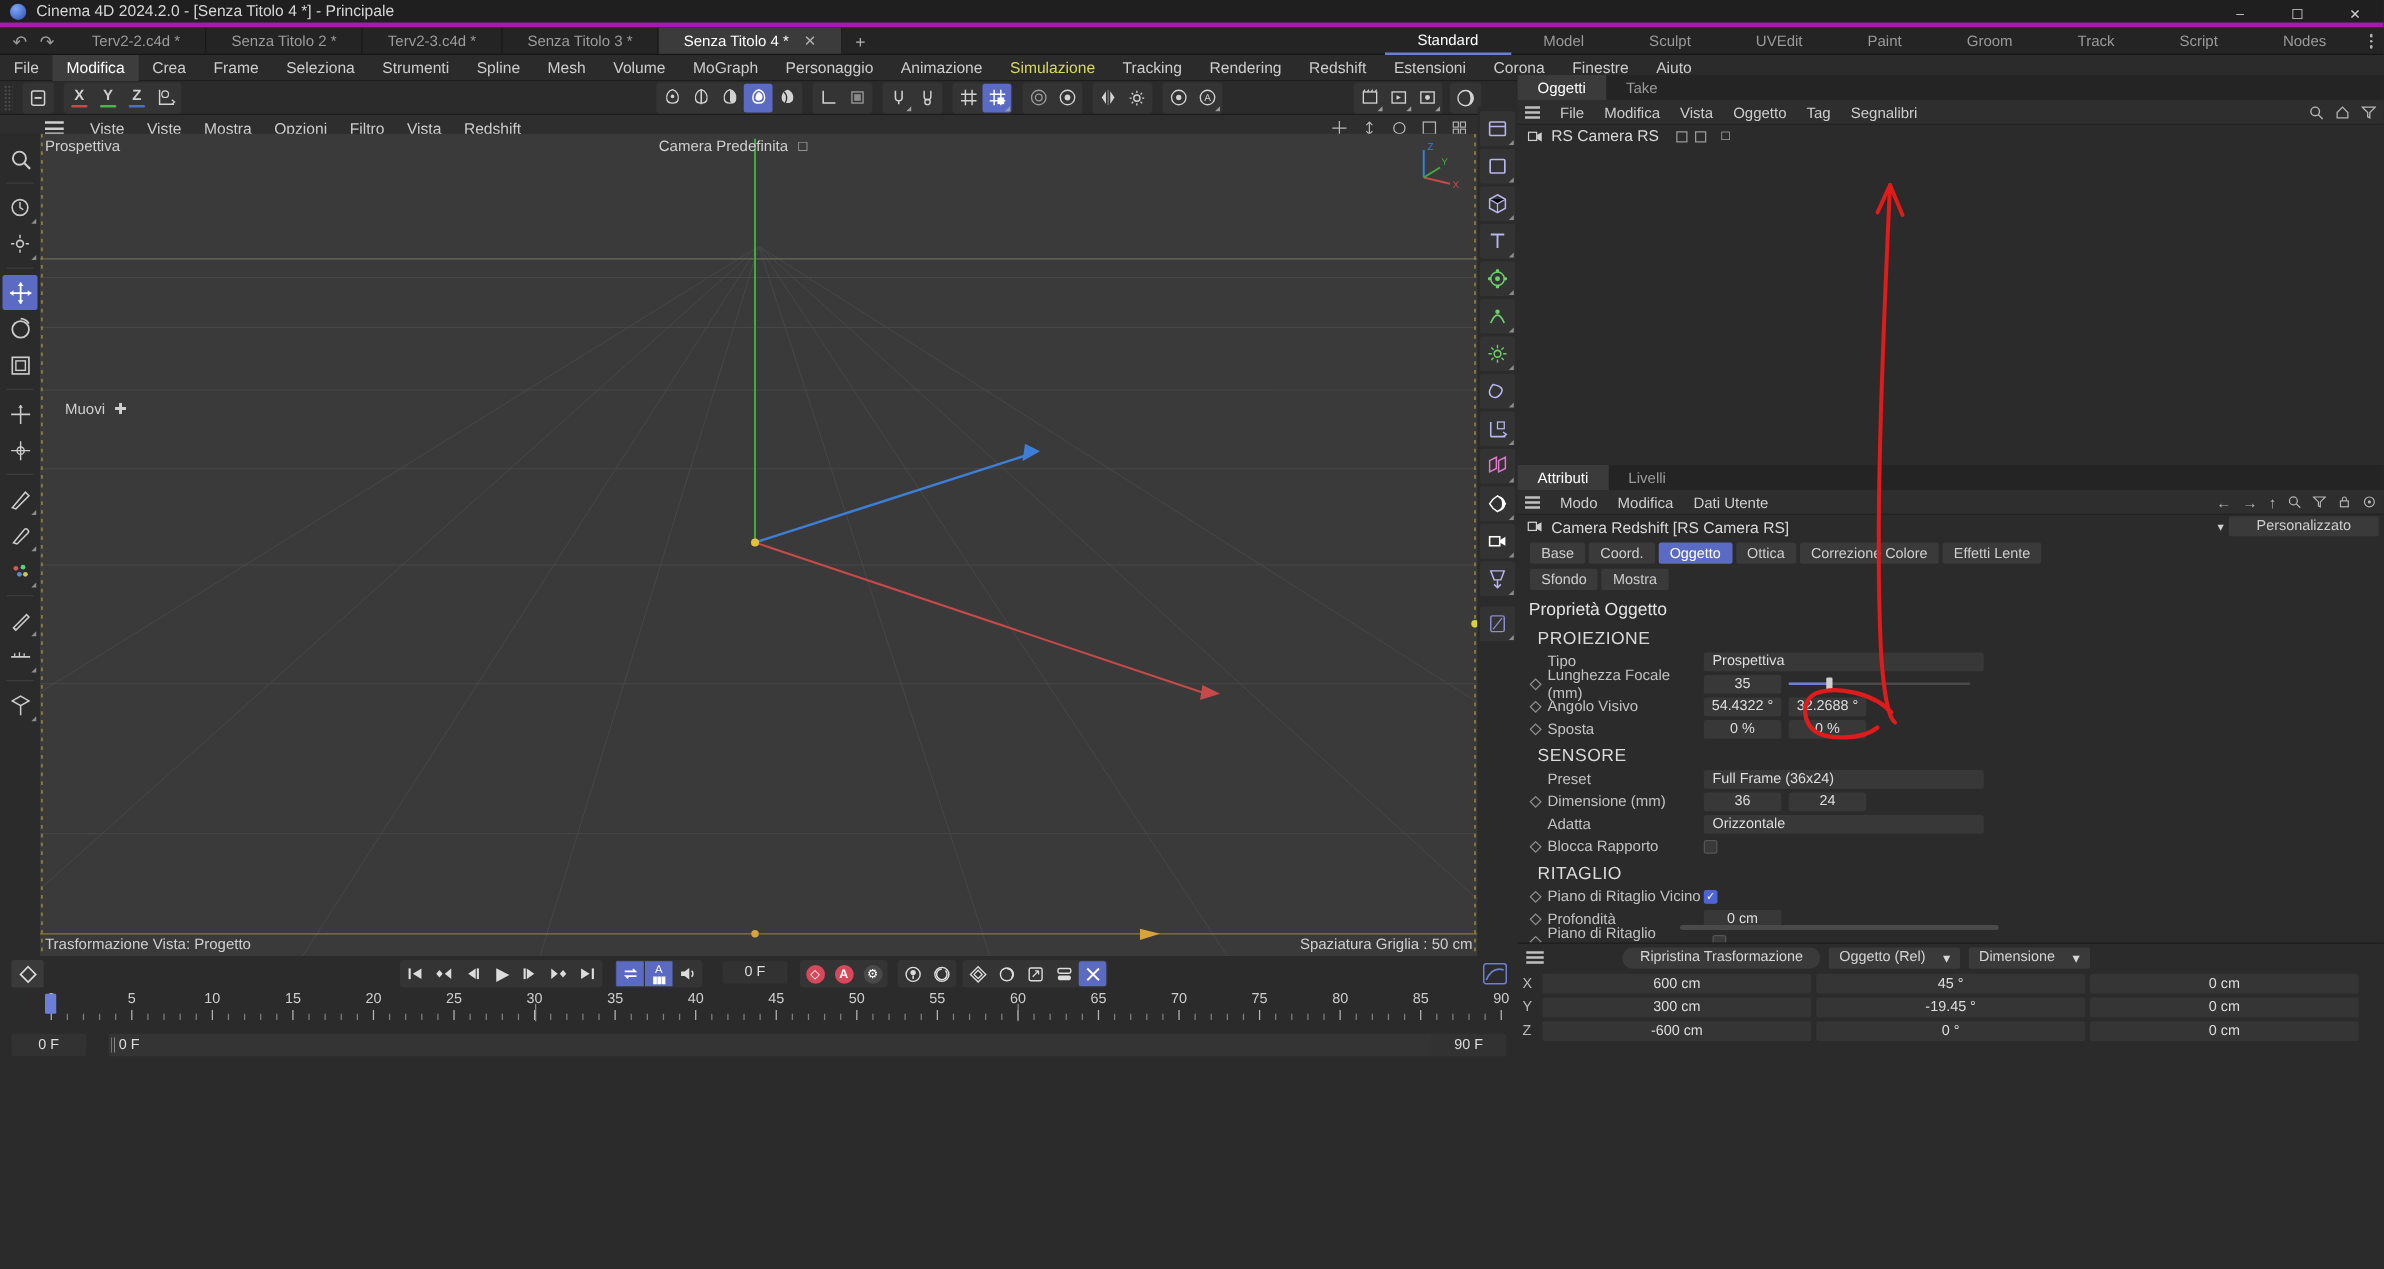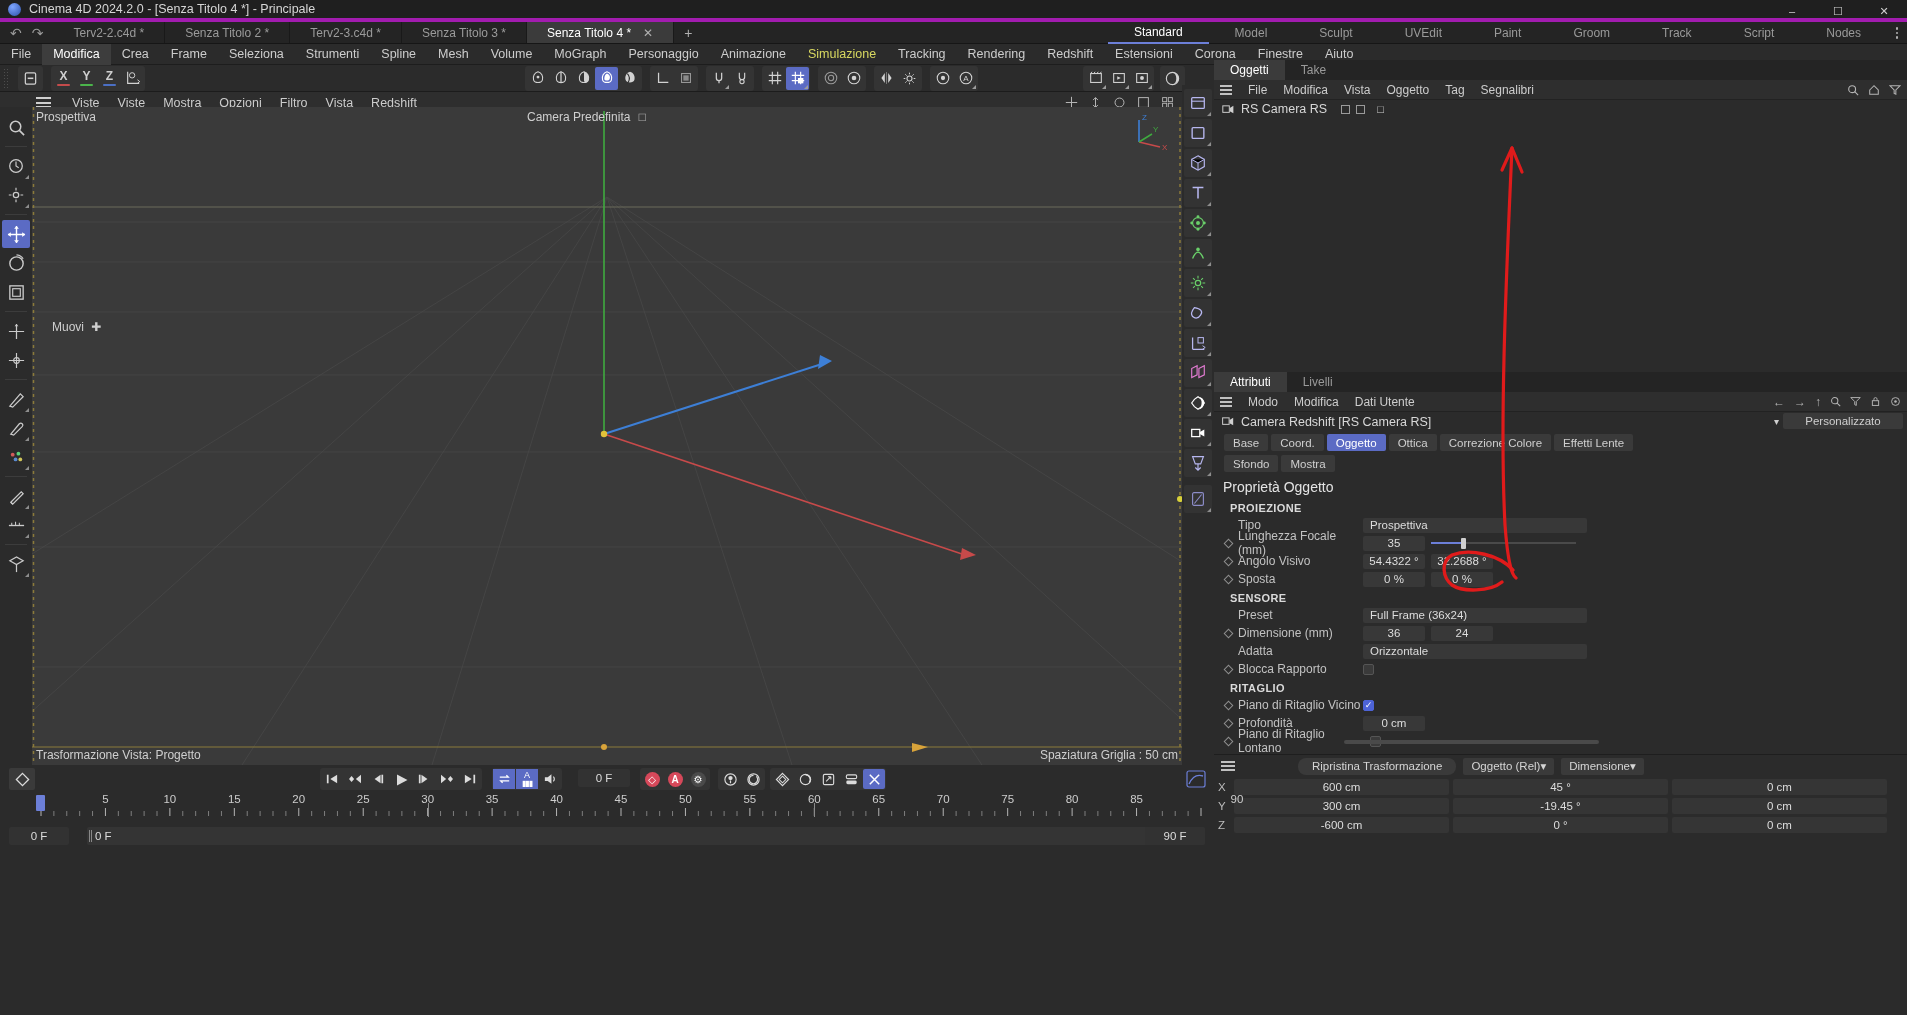--- a/index.html
+++ b/index.html
@@ -110,21 +110,21 @@
   .attr-obj{height:19px;display:flex;align-items:center;gap:7px;padding-left:7px;
             font-size:12.5px;color:#d8d8d8;position:relative;}
   .custom-sel{position:absolute;right:4px;top:1px;width:120px;height:16px;background:#3a3a3a;
               border-radius:2px;display:flex;align-items:center;justify-content:center;
               font-size:11.5px;color:#cfcfcf;}
   .tabrow{display:flex;gap:3px;padding:3px 6px 0 10px;flex-wrap:wrap;}
   .atab{height:17px;padding:0 9px;display:flex;align-items:center;background:#3a3a3a;
         border-radius:2px;font-size:11.5px;color:#cfcfcf;}
   .atab.on{background:#5b6bc4;color:#fff;}
   .sect-title{font-size:14px;color:#e4e4e4;padding:7px 0 3px 9px;}
-  .grp{font-size:11px;font-weight:bold;color:#dadada;letter-spacing:.4px;padding:4px 0 2px 16px;}
+  .grp{font-size:14px;font-weight:normal;color:#dadada;letter-spacing:.4px;padding:4px 0 2px 16px;}
   .prow{display:flex;align-items:center;height:18px;padding-left:11px;}
   .prow .dia{width:7px;height:7px;transform:rotate(45deg);border:1px solid #8e8e8e;margin-right:6px;}
   .prow .dia.blank{border:none;}
   .plabel{width:125px;font-size:12px;color:#c2c2c2;}
   .fld{height:15px;background:#383838;border-radius:2px;display:flex;align-items:center;
        justify-content:center;font-size:11.5px;color:#ddd;}
   .fld.num{width:62px;}
   .fld.full{width:224px;justify-content:flex-start;padding-left:7px;}
   .slider{width:145px;height:15px;display:flex;align-items:center;margin-left:6px;position:relative;}
   .slider .track{width:100%;height:2px;background:#4a4a4a;}
@@ -134,21 +134,21 @@
   .chk.on{background:#4d63d6;border-color:#4d63d6;display:flex;align-items:center;
           justify-content:center;color:#fff;font-size:9px;}
 
   
   .coordpanel{position:absolute;left:1214px;top:754px;width:693px;height:261px;background:#2b2b2b;
               border-top:1px solid #1e1e1e;}
   .coord-head{height:22px;display:flex;align-items:center;gap:7px;padding-left:7px;}
   .cbtn{height:17px;padding:0 14px;background:#3a3a3a;border-radius:8px;display:flex;
         align-items:center;font-size:11.5px;color:#d5d5d5;}
   .csel{height:17px;padding:0 8px;background:#3a3a3a;border-radius:2px;display:flex;
-        align-items:center;font-size:11.5px;color:#d5d5d5;}
+        align-items:center;gap:14px;font-size:11.5px;color:#d5d5d5;}
   .crow{display:flex;align-items:center;height:19px;gap:4px;padding-left:4px;}
   .caxis{width:12px;font-size:11.5px;color:#bbb;}
   .cfld{width:215px;height:16px;background:#353535;border-radius:2px;display:flex;
         align-items:center;justify-content:center;font-size:11.5px;color:#ddd;}
 
   
   .timeline{position:absolute;left:0;top:765px;width:1214px;height:250px;background:#2b2b2b;}
   .tl-top{height:28px;display:flex;align-items:center;position:relative;}
   .key-btn{width:26px;height:22px;margin-left:9px;background:#3a3a3a;border-radius:2px;
            display:flex;align-items:center;justify-content:center;color:#ddd;}
@@ -1240,21 +1240,21 @@
           <div class="rnum" style="left: 520.556px;">40</div>
           <div class="rnum" style="left: 585px;">45</div>
           <div class="rnum" style="left: 649.444px;">50</div>
           <div class="rnum" style="left: 713.889px;">55</div>
           <div class="rnum" style="left: 778.333px;">60</div>
           <div class="rnum" style="left: 842.778px;">65</div>
           <div class="rnum" style="left: 907.222px;">70</div>
           <div class="rnum" style="left: 971.667px;">75</div>
           <div class="rnum" style="left: 1036.11px;">80</div>
           <div class="rnum" style="left: 1100.56px;">85</div>
-          <div class="rnum" style="left: 1165px; margin-left: 36px;">90</div>
+          <div class="rnum" style="left: 1165px;">90</div>
           <div class="greenmark" style="left: 391.667px;"></div>
           <div class="greenmark" style="left: 778.333px;"></div>
         </div>
     </div>
     <div class="playhead"></div>
 
     <div class="fbar">
       <div class="fbox" style="left:0">0 F</div>
       <div class="fstrip">
         <div class="hndL"></div>

